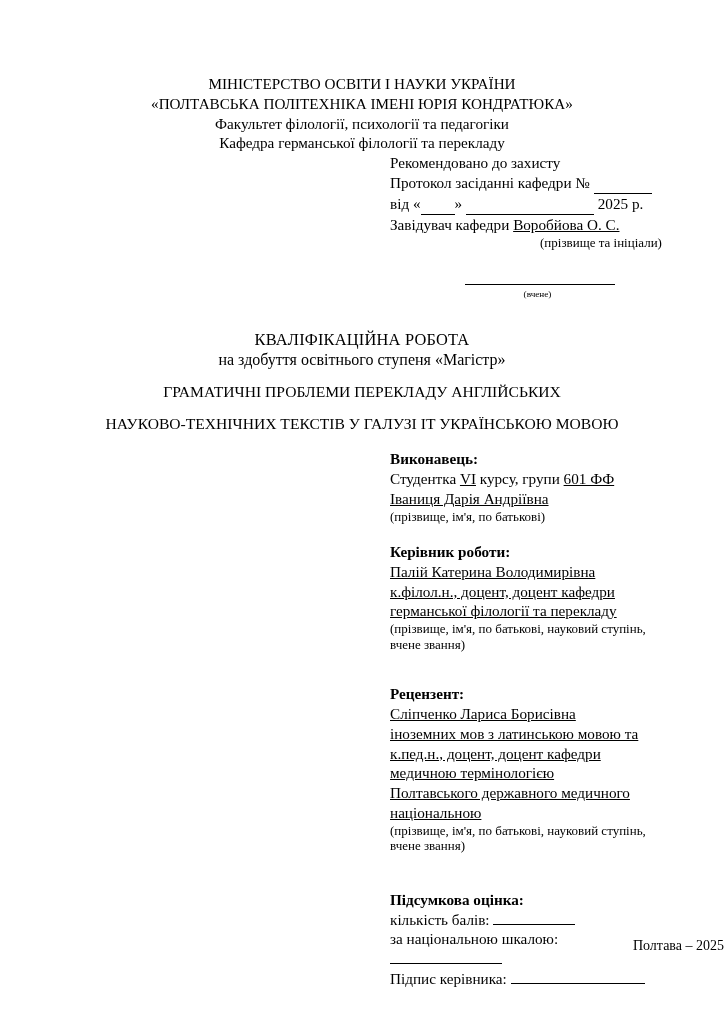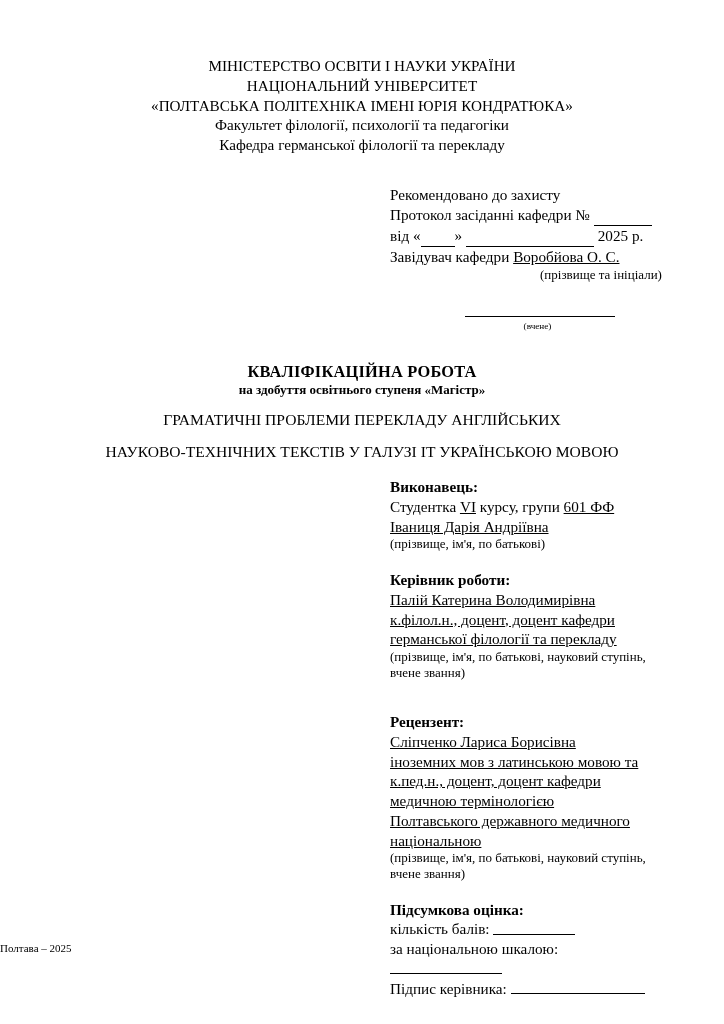--- a/index.html
+++ b/index.html
@@ -12,32 +12,31 @@
     height: 1024px;
     font-family: "Liberation Serif", serif;
     color: #000000;
     position: relative;
     overflow: hidden;
   }
   .page {
     width: 724px;
     height: 1024px;
     box-sizing: border-box;
-    padding: 56px 54px 20px 54px;
+    padding: 74px 54px 20px 54px;
     position: relative;
   }
   .header-block {
     font-size: 15.2px;
     line-height: 1.30;
     text-align: center;
   }
   .header-block div { white-space: nowrap; }
 
   .approve-block {
-    margin-top: 30px;
     margin-left: 336px;
     font-size: 15.2px;
     line-height: 1.32;
   }
   .approve-block .line { white-space: nowrap; }
   .u-long { text-decoration: underline; }
   .blank {
     display: inline-block;
     border-bottom: 1px solid #000;
     vertical-align: baseline;
@@ -68,26 +67,26 @@
     box-sizing: border-box;
   }
 
   .title-block {
     margin-top: 30px;
     text-align: center;
     line-height: 1.28;
   }
   .title-main {
     font-size: 16.4px;
-    font-weight: bold;
+    font-weight: normal;
     letter-spacing: 0.2px;
   }
   .title-sub {
-    font-size: 13px;
-    font-weight: bold;
+    font-size: 16px;
+    font-weight: normal;
   }
   .title-theme {
     font-size: 15.6px;
     margin-top: 12px;
     line-height: 1.25;
   }
 
   .right-col {
     margin-top: 16px;
     margin-left: 336px;
@@ -97,38 +96,37 @@
   .right-col .role {
     font-weight: bold;
   }
   .right-col .u { text-decoration: underline; }
 
   .footer {
     position: absolute;
     left: 0;
     right: 0;
     bottom: 70px;
-    text-align: left;
-    font-size: 11px;
+    text-align: right;
+    font-size: 14px;
     margin-top: 21px;
   }
   .u-fill {
     display: inline-block;
     border-bottom: 1px solid #000;
     height: 0.95em;
   }
 </style>
 </head>
 <body>
 
 <div class="page">
 
   <div class="header-block">
     <div>МІНІСТЕРСТВО ОСВІТИ І НАУКИ УКРАЇНИ</div>
-    <div>НАЦІОНАЛЬНИЙ УНІВЕРСИТЕТ</div>
     <div>«ПОЛТАВСЬКА ПОЛІТЕХНІКА ІМЕНІ ЮРІЯ КОНДРАТЮКА»</div>
     <div>Факультет філології, психології та педагогіки</div>
     <div>Кафедра германської філології та перекладу</div>
   </div>
 
   <div class="approve-block">
     <div class="line">Рекомендовано до захисту</div>
     <div class="line"><span>Протокол засіданні кафедри № </span><span class="blank" style="width:58px">&nbsp;</span></div>
     <div class="line"><span>від «</span><span class="blank" style="width:34px">&nbsp;</span><span>» </span><span class="blank" style="width:128px">&nbsp;</span><span> 2025 р.</span></div>
     <div class="line"><span>Завідувач кафедри </span><span class="u-long">Воробйова О. С.</span></div>
@@ -166,21 +164,21 @@
     <div class="role">Рецензент:</div>
     <div class="u">Сліпченко Лариса Борисівна</div>
     <div class="u">іноземних мов з латинською мовою та</div>
     <div class="u">к.пед.н., доцент, доцент кафедри</div>
     <div class="u">медичною термінологією</div>
     <div class="u">Полтавського державного медичного</div>
     <div class="u">національною</div>
     <div class="tiny">(прізвище, ім'я, по батькові, науковий ступінь, вчене звання)</div>
   </div>
 
-  <div class="right-col" style="margin-top:18px">
+  <div class="right-col" style="margin-top:36px">
     <div class="role">Підсумкова оцінка:</div>
     <div><span>кількість балів: </span><span class="u-fill" style="width:82px">&nbsp;</span></div>
     <div><span>за національною шкалою: </span><span class="u-fill" style="width:112px">&nbsp;</span></div>
     <div><span>Підпис керівника: </span><span class="u-fill" style="width:134px">&nbsp;</span></div>
   </div>
 
   <div class="footer">Полтава – 2025</div>
 
 </div>
 

